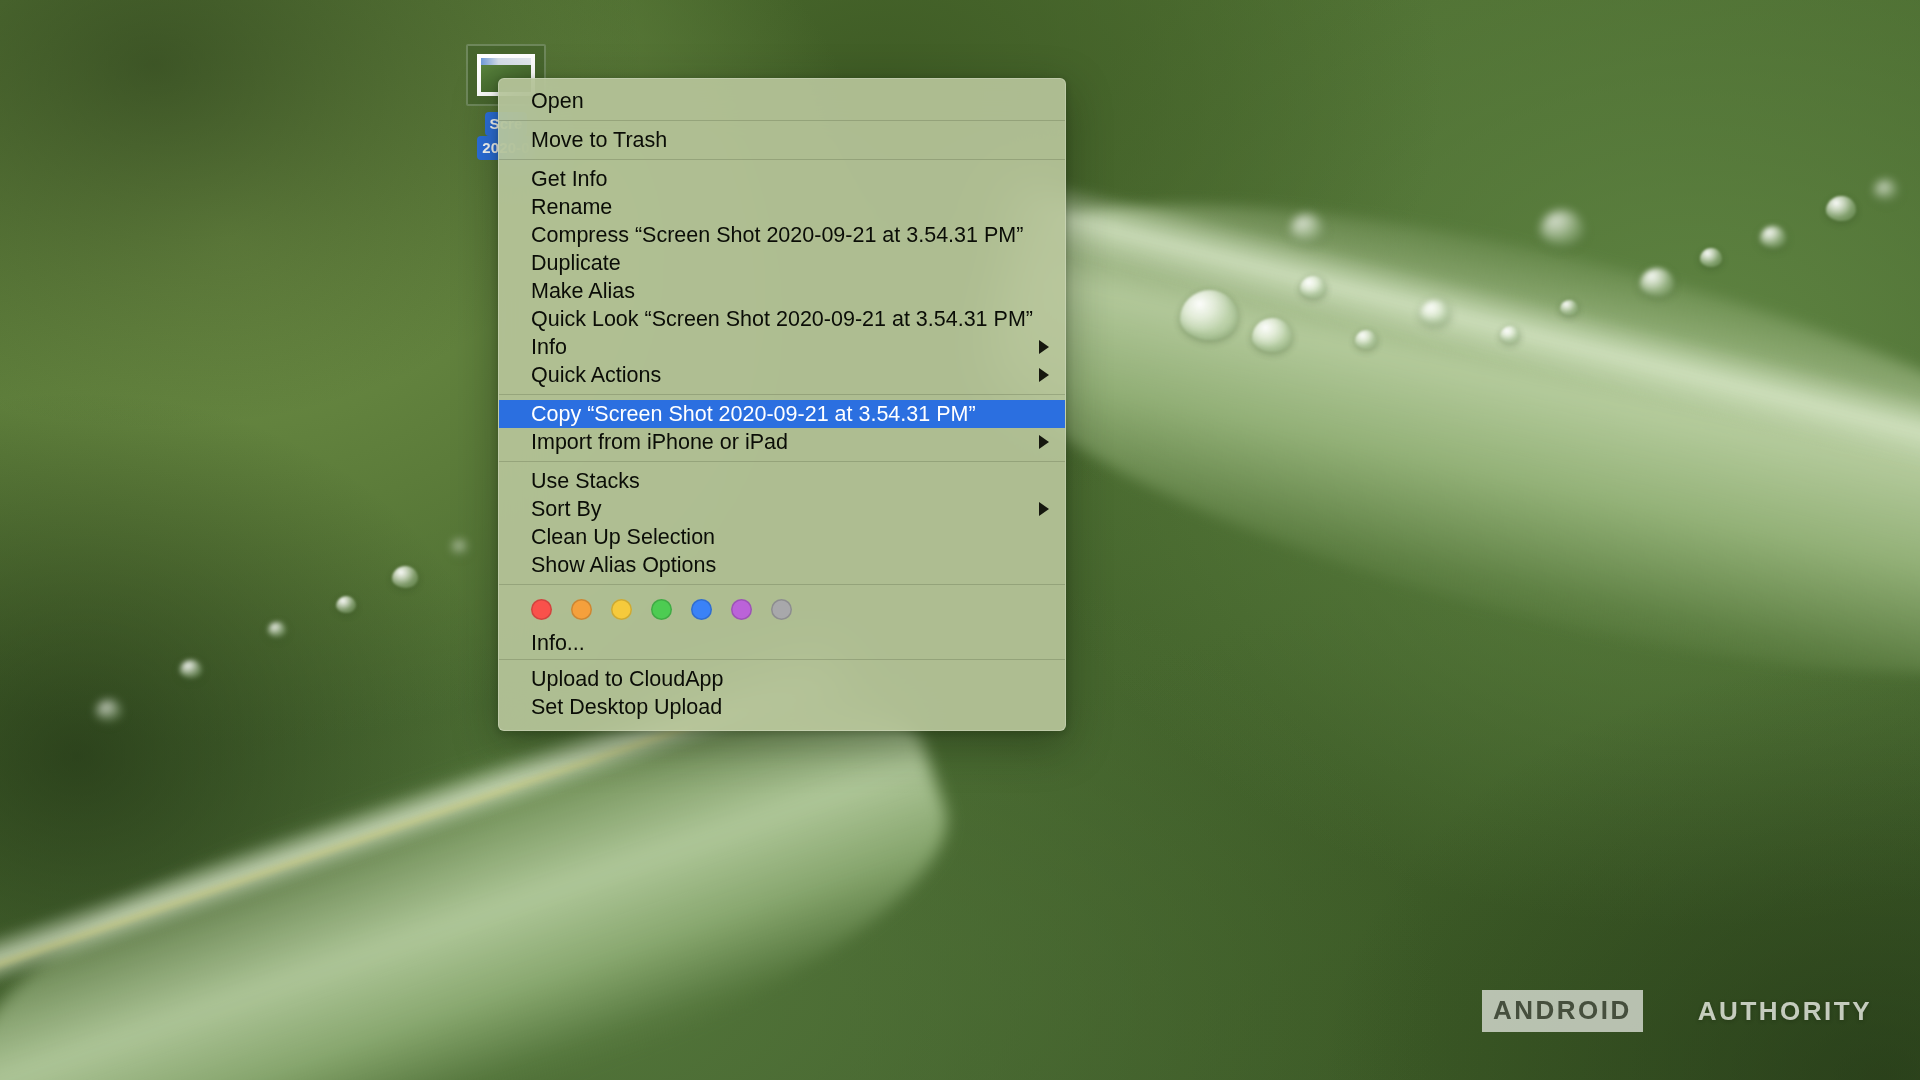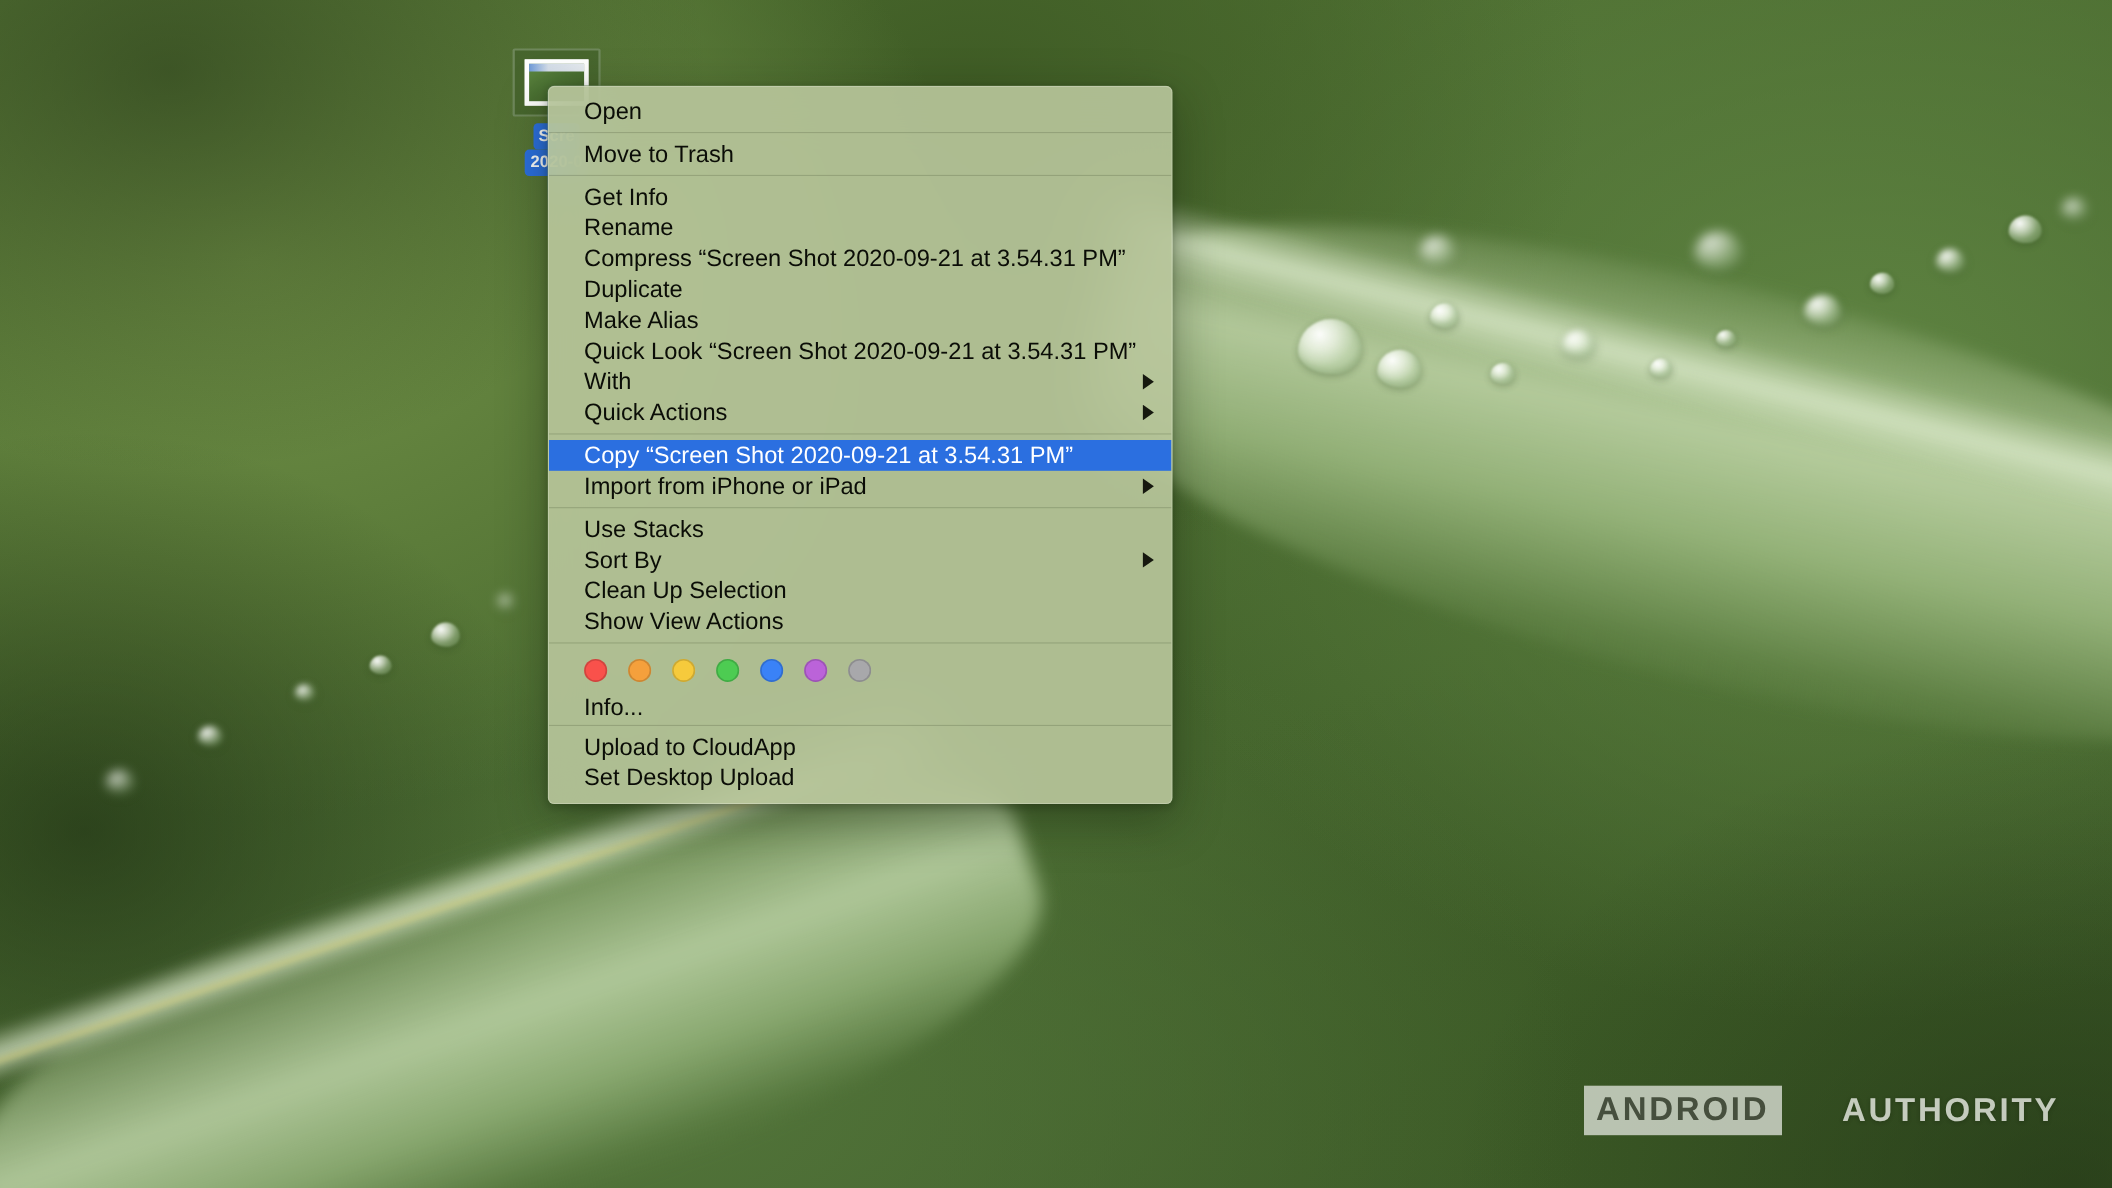--- a/index.html
+++ b/index.html
@@ -259,21 +259,21 @@
 
   
   #watermark {
     position: absolute;
     right: 48px;
     bottom: 48px;
     z-index: 8;
     display: flex;
     align-items: center;
     gap: 10px;
-    font-size: 30px;
+    font-size: 26px;
     font-weight: 700;
     letter-spacing: 2.5px;
     opacity: 0.82;
   }
   #watermark .wm-box {
     background: rgba(236,238,232,0.88);
     color: #4a4f44;
     padding: 5px 11px 6px 11px;
   }
   #watermark .wm-plain {
@@ -358,21 +358,21 @@
           <div class="menu-item">
             <span class="label">Duplicate</span>
           </div>
           <div class="menu-item">
             <span class="label">Make Alias</span>
           </div>
           <div class="menu-item">
             <span class="label">Quick Look “Screen Shot 2020-09-21 at 3.54.31 PM”</span>
           </div>
           <div class="menu-item">
-            <span class="label">With</span>
+            <span class="label">Info</span>
             <span class="submenu-arrow"></span>
           </div>
           <div class="menu-item">
             <span class="label">Quick Actions</span>
             <span class="submenu-arrow"></span>
           </div>
         </div>
         <div class="menu-sep"></div>
         <div class="menu-section">
           <div class="menu-item selected">
@@ -389,21 +389,21 @@
             <span class="label">Use Stacks</span>
           </div>
           <div class="menu-item">
             <span class="label">Sort By</span>
             <span class="submenu-arrow"></span>
           </div>
           <div class="menu-item">
             <span class="label">Clean Up Selection</span>
           </div>
           <div class="menu-item">
-            <span class="label">Show View Actions</span>
+            <span class="label">Show Alias Options</span>
           </div>
         </div>
       </div>
 
     <div class="menu-sep"></div>
 
     <div class="tag-row" id="tag-row">
         <span class="tag-dot" style="background: rgb(249, 81, 75);"></span>
         <span class="tag-dot" style="background: rgb(245, 160, 60);"></span>
         <span class="tag-dot" style="background: rgb(246, 202, 60);"></span>

